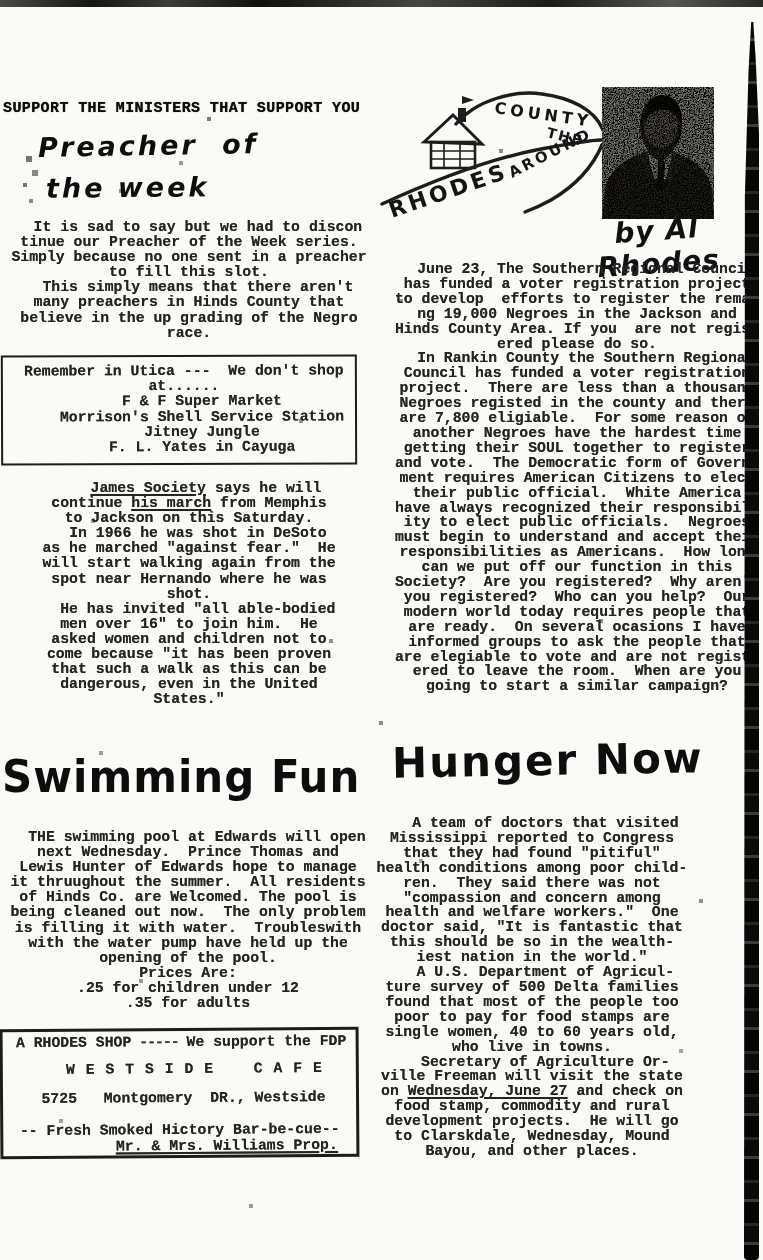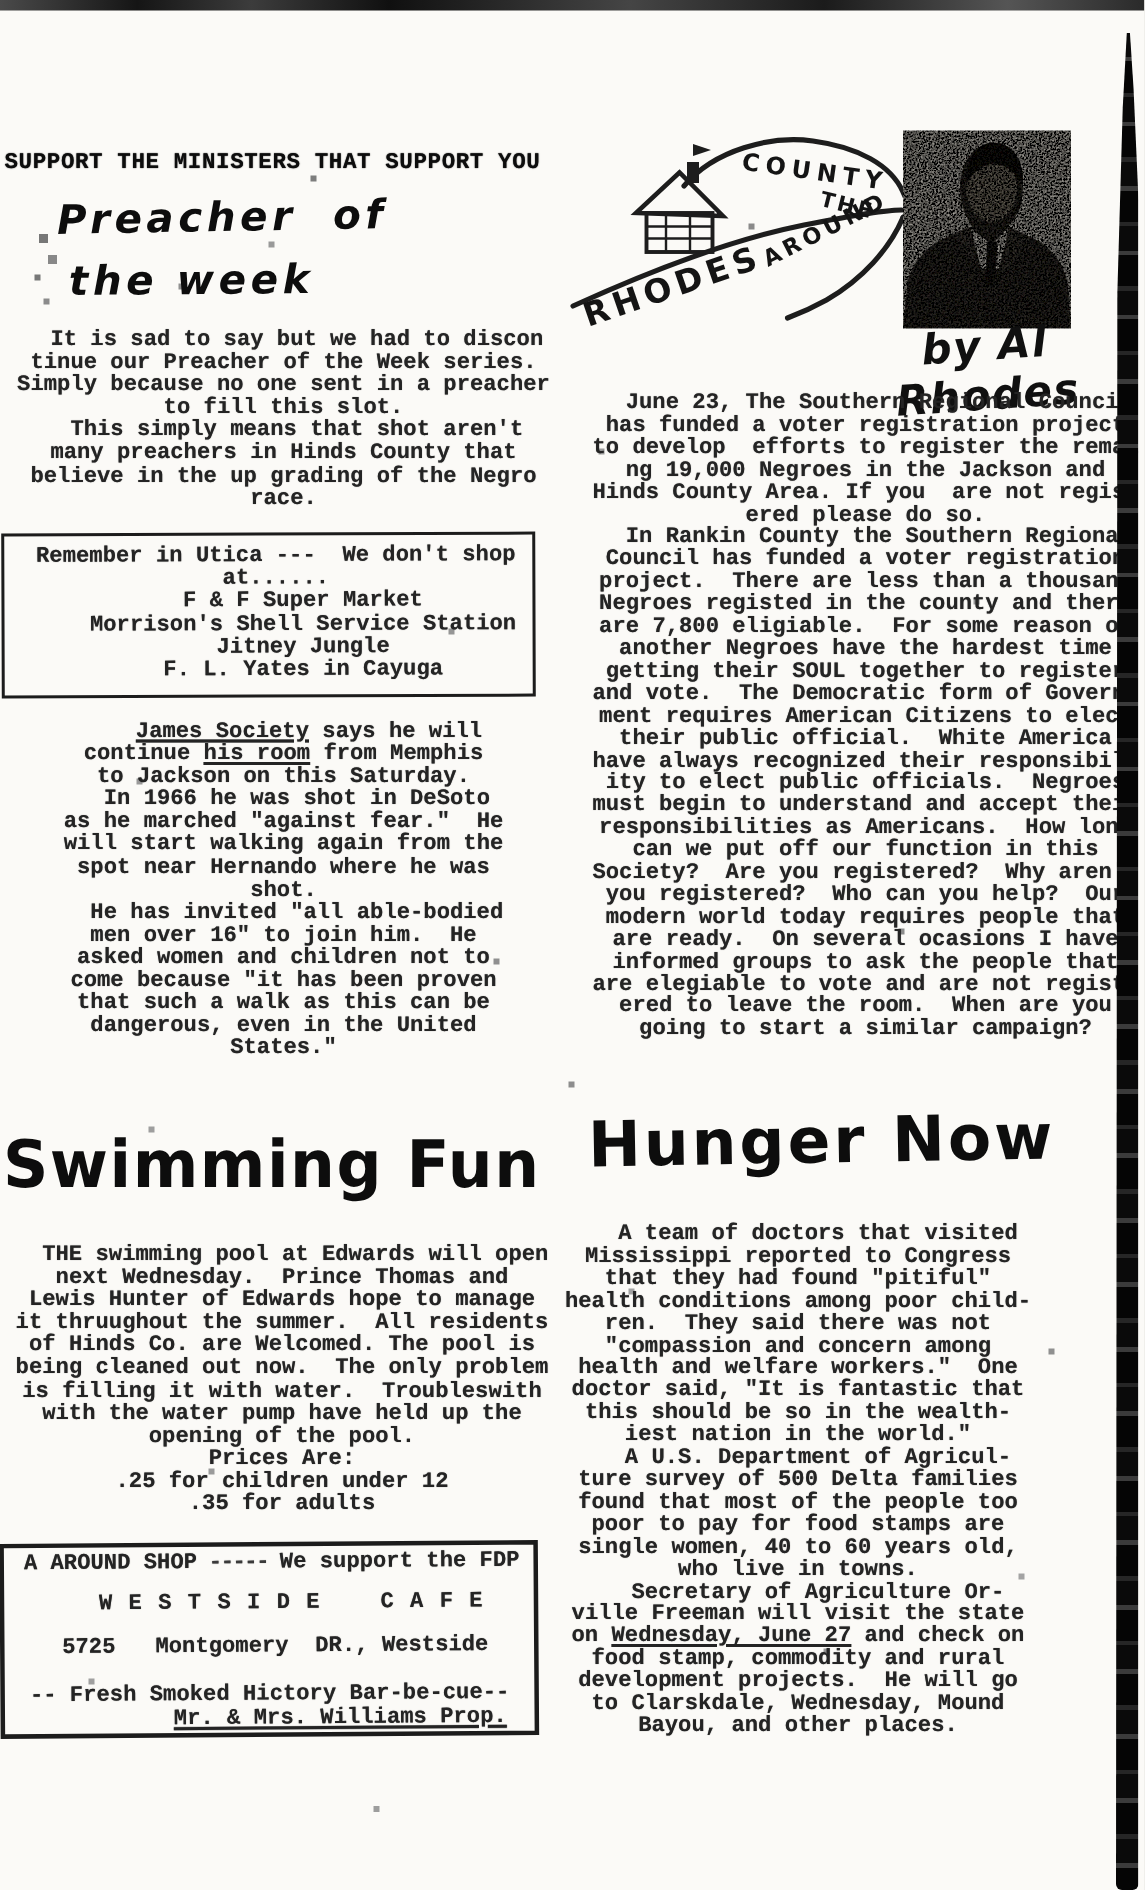--- a/index.html
+++ b/index.html
@@ -59,33 +59,33 @@
 
   <div class="marker masthead">SUPPORT THE MINISTERS THAT SUPPORT YOU</div>
 
   <div class="marker preacher-t1">Preacher of</div>
   <div class="marker preacher-t2">the week</div>
 
   <div class="tw" style="left:3px;top:220px;width:372px;">  It is sad to say but we had to discon
 tinue our Preacher of the Week series.
 Simply because no one sent in a preacher
 to fill this slot.
-  This simply means that shot aren't
+  This simply means that there aren't
 many preachers in Hinds County that
 believe in the up grading of the Negro
 race.</div>
 
   <div class="box utica">
     <div class="tw-in"><span>Remember in Utica ---  We don't shop</span>
 <span>at......</span>
 <div class="item">F &amp; F Super Market</div><div class="item">Morrison's Shell Service Station</div><div class="item">Jitney Jungle</div><div class="item">F. L. Yates in Cayuga</div></div>
   </div>
 
   <div class="tw" style="left:3px;top:481px;width:372px;"><span style="padding-left:34px;"></span><span class="u">James Society</span><span> says he will
-continue </span><span class="u">his room</span><span> from Memphis
+continue </span><span class="u">his march</span><span> from Memphis
 to Jackson on this Saturday.</span><span>
   In 1966 he was shot in DeSoto
 as he marched "against fear."  He
 will start walking again from the
 spot near Hernando where he was
 shot.</span><span>
   He has invited "all able-bodied
 men over 16" to join him.  He
 asked women and children not to
 come because "it has been proven
@@ -102,21 +102,21 @@
 of Hinds Co. are Welcomed. The pool is
 being cleaned out now.  The only problem
 is filling it with water.  Troubleswith
 with the water pump have held up the
 opening of the pool.
 Prices Are:
 .25 for children under 12
 .35 for adults</div>
 
   <div class="box freedom">
-    <div class="row fb-line1"><span>A AROUND SHOP</span><span class="squiggle"> ----- </span><span>We support the FDP</span></div>
+    <div class="row fb-line1"><span>A RHODES SHOP</span><span class="squiggle"> ----- </span><span>We support the FDP</span></div>
     <div class="row fb-cafe">W E S T S I D E    C A F E</div>
     <div class="row fb-addr">5725   Montgomery  DR., Westside</div>
     <div class="row fb-tag">-- Fresh Smoked Hictory Bar-be-cue--</div>
     <div class="row fb-prop u">Mr. &amp; Mrs. Williams Prop.</div>
   </div>
 
   <svg class="art" style="left:378px;top:88px;" width="236" height="162" viewBox="0 0 236 162">
     <g stroke="#1d1d1d" stroke-width="3.4" fill="none" stroke-linecap="round">
       <path d="M 78 36 C 98 12, 136 2, 164 6 C 194 10, 216 22, 224 40 C 229 50, 228 54, 224 57"></path>
       <path d="M 224 57 C 215 78, 197 98, 173 112 C 164 117, 155 121, 147 124"></path>

